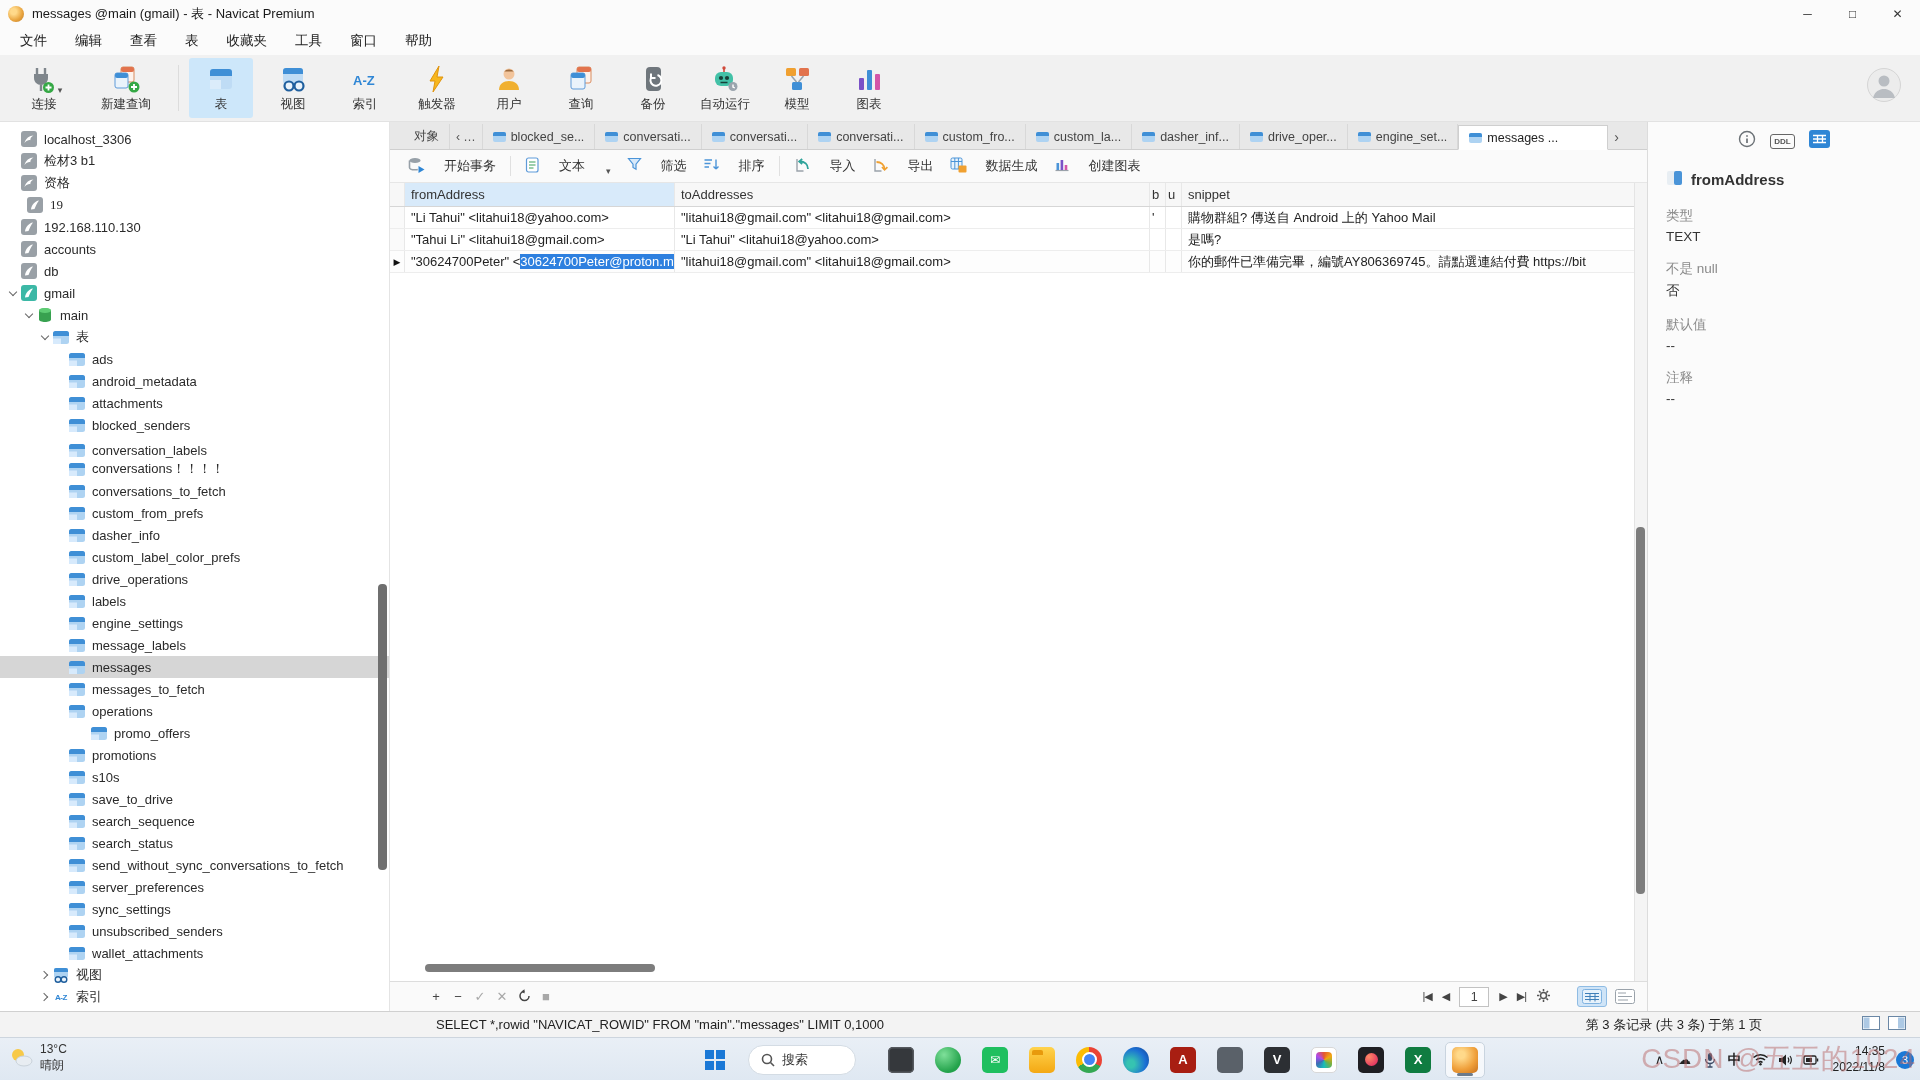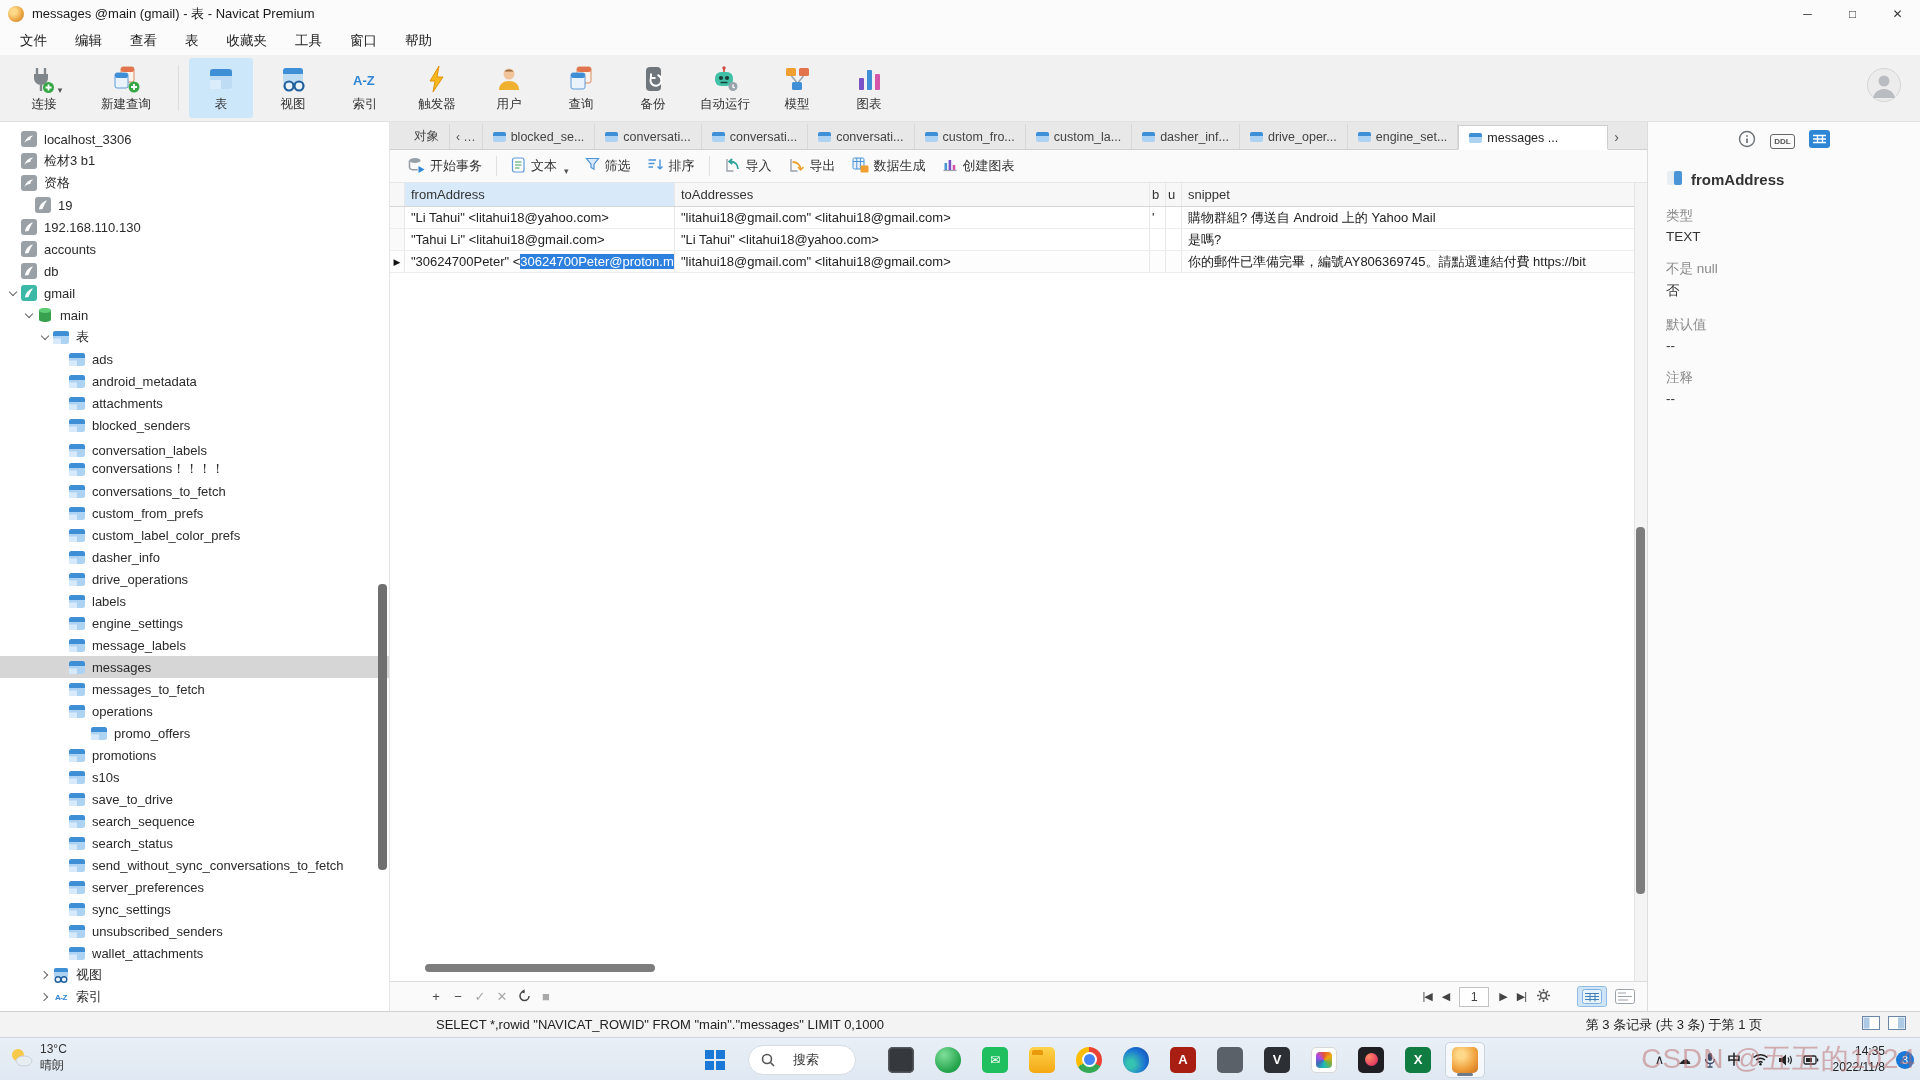--- a/index.html
+++ b/index.html
@@ -60,21 +60,21 @@
   .tab { height:25px; display:flex; align-items:center; padding:0 10px; font-size:12.5px; color:#444;
          border-right:1px solid #d8d8d8; background:#e8e8e8; white-space:nowrap; position:relative; }
   .tab .t-ic { margin-right:5px; display:flex; }
   .tab.active { background:#fff; border:1px solid #cfcfcf; border-bottom:1px solid #fff;
                 margin-bottom:-1px; z-index:2; min-width:150px; color:#222; }
   .tab.mini { padding:0 6px; color:#555; }
   .tab-scroll { height:25px; display:flex; align-items:center; padding:0 6px; color:#555; font-size:14px; }
 
   .ttoolbar { height:33px; display:flex; align-items:center; background:#fafafa;
               border-bottom:1px solid #e6e6e6; padding-left:10px; font-size:13px; color:#333; }
-  .ttbtn { display:flex; align-items:center; gap:5px; padding:4px 8px; border-radius:3px; white-space:nowrap; }
+  .ttbtn { display:flex; align-items:center; gap:19px; padding:4px 8px; border-radius:3px; white-space:nowrap; }
   .ttsep { width:1px; height:20px; background:#e0e0e0; margin:0 6px; }
 
   
   .grid { position:relative; height:798px; background:#fff; overflow:hidden; }
   .grow { display:flex; height:22px; border-bottom:1px solid #ededed; }
   .ghead { height:24px; border-bottom:1px solid #d6d6d6; background:#f7f7f7; }
   .cell { font-size:13px; color:#222; padding:0 6px; display:flex; align-items:center;
           overflow:hidden; white-space:nowrap; border-right:1px solid #e8e8e8; }
   .ghead .cell { color:#333; background:#f7f7f7; }
   .ghead .cell.hsel { background:#d8eafa; }
@@ -121,21 +121,21 @@
   
   .taskbar { height:43px; background:linear-gradient(#e9eff6,#dfe8f2); border-top:1px solid #cdd5de; position:relative; }
   .weather { position:absolute; left:8px; top:4px; display:flex; align-items:center; gap:6px; }
   .weather .wtxt { font-size:12px; color:#333; line-height:1.3; }
   .task-center { position:absolute; left:695px; top:0; height:43px; display:flex; align-items:center; gap:7px; }
   .start-btn, .task-app { width:40px; height:36px; display:flex; align-items:center; justify-content:center; border-radius:5px; }
   .task-app.active { background:rgba(255,255,255,.65); border:1px solid #c9d4df; }
   .task-app.active::after { content:""; position:absolute; bottom:1px; width:16px; height:3px; border-radius:2px; background:#6b7b8d; }
   .task-app { position:relative; }
   .search-pill { height:30px; width:108px; background:#fff; border:1px solid #d4dce4; border-radius:16px;
-                 display:flex; align-items:center; gap:18px; padding:0 12px; font-size:13px; color:#333; margin:0 18px 0 6px; }
+                 display:flex; align-items:center; gap:7px; padding:0 12px; font-size:13px; color:#333; margin:0 18px 0 6px; }
   .tb-icn { width:26px; height:26px; border-radius:5px; display:flex; align-items:center; justify-content:center;
             font-size:13px; font-weight:bold; color:#fff; }
   .tb-terminal { background:#35383c; box-shadow:inset 0 0 0 1.5px #55595e; }
   .tb-browser-green { border-radius:50%; background:radial-gradient(circle at 35% 30%, #7fe09a, #22a24a 70%); }
   .tb-mail { background:#1fbf5f; font-size:12px; }
   .tb-file-explorer { background:linear-gradient(#ffd34d,#f4a813); position:relative; }
   .tb-file-explorer::before { content:""; position:absolute; top:3px; left:3px; width:11px; height:5px; border-radius:2px 2px 0 0; background:#e89a0c; }
   .tb-chrome { border-radius:50%; background:conic-gradient(#ea4335 0 33%, #34a853 0 66%, #fbbc05 0 100%); position:relative; }
   .tb-chrome::after { content:""; width:11px; height:11px; border-radius:50%; background:#4285f4; border:2.5px solid #fff; }
   .tb-edge { border-radius:50%; background:radial-gradient(circle at 30% 65%, #36c3b1 15%, #1b6fd4 60%, #123f8f 100%); }
@@ -352,21 +352,21 @@
         <div class="tree-row" style="padding-left: 6px;">
           <span class="chev "></span>
           <span class="tree-ic">
             <svg width="16" height="16">
               <rect width="16" height="16" rx="3" fill="#99a0a6"></rect>
               <path d="M3.5 12c1-4.5 5-7.5 9-7.5-2.2 1.2-3.2 2.7-3.2 4.7-1.5-.4-3.8.3-5.8 2.8z" fill="#fff"></path>
             </svg>
           </span>
           <span class="tree-label">资格</span>
         </div>
-        <div class="tree-row" style="padding-left: 20px;">
+        <div class="tree-row" style="padding-left: 12px; font-family: Liberation Serif, serif;">
           <span class="chev "></span>
           <span class="tree-ic">
             <svg width="16" height="16">
               <rect width="16" height="16" rx="3" fill="#99a0a6"></rect>
               <path d="M4 12.5C4.5 8 8 4 12 3.5c-2 2.5-3.5 6-4.5 8.5-1 .3-2.3.5-3.5.5z" fill="#fff"></path>
             </svg>
           </span>
           <span class="tree-label">19</span>
         </div>
         <div class="tree-row" style="padding-left: 6px;">
@@ -527,32 +527,32 @@
         </div>
         <div class="tree-row" style="padding-left: 54px;">
           <span class="chev "></span>
           <span class="tree-ic">
             <svg width="16" height="15">
               <rect x="0" y="1" width="16" height="13" rx="2.5" fill="#aed3f2"></rect>
               <path d="M0 3.5A2.5 2.5 0 0 1 2.5 1h11A2.5 2.5 0 0 1 16 3.5V6H0z" fill="#3f8fd6"></path>
               <rect x="0" y="8.5" width="8" height="5.5" fill="#d7eafc"></rect>
             </svg>
           </span>
+          <span class="tree-label">dasher_info</span>
+        </div>
+        <div class="tree-row" style="padding-left: 54px;">
+          <span class="chev "></span>
+          <span class="tree-ic">
+            <svg width="16" height="15">
+              <rect x="0" y="1" width="16" height="13" rx="2.5" fill="#aed3f2"></rect>
+              <path d="M0 3.5A2.5 2.5 0 0 1 2.5 1h11A2.5 2.5 0 0 1 16 3.5V6H0z" fill="#3f8fd6"></path>
+              <rect x="0" y="8.5" width="8" height="5.5" fill="#d7eafc"></rect>
+            </svg>
+          </span>
           <span class="tree-label">custom_label_color_prefs</span>
-        </div>
-        <div class="tree-row" style="padding-left: 54px;">
-          <span class="chev "></span>
-          <span class="tree-ic">
-            <svg width="16" height="15">
-              <rect x="0" y="1" width="16" height="13" rx="2.5" fill="#aed3f2"></rect>
-              <path d="M0 3.5A2.5 2.5 0 0 1 2.5 1h11A2.5 2.5 0 0 1 16 3.5V6H0z" fill="#3f8fd6"></path>
-              <rect x="0" y="8.5" width="8" height="5.5" fill="#d7eafc"></rect>
-            </svg>
-          </span>
-          <span class="tree-label">dasher_info</span>
         </div>
         <div class="tree-row" style="padding-left: 54px;">
           <span class="chev "></span>
           <span class="tree-ic">
             <svg width="16" height="15">
               <rect x="0" y="1" width="16" height="13" rx="2.5" fill="#aed3f2"></rect>
               <path d="M0 3.5A2.5 2.5 0 0 1 2.5 1h11A2.5 2.5 0 0 1 16 3.5V6H0z" fill="#3f8fd6"></path>
               <rect x="0" y="8.5" width="8" height="5.5" fill="#d7eafc"></rect>
             </svg>
           </span>

